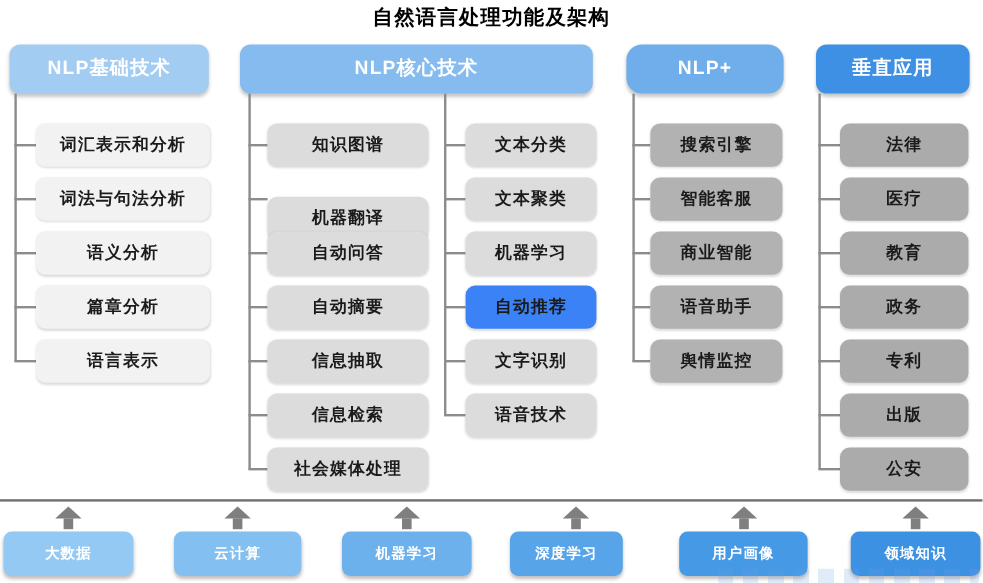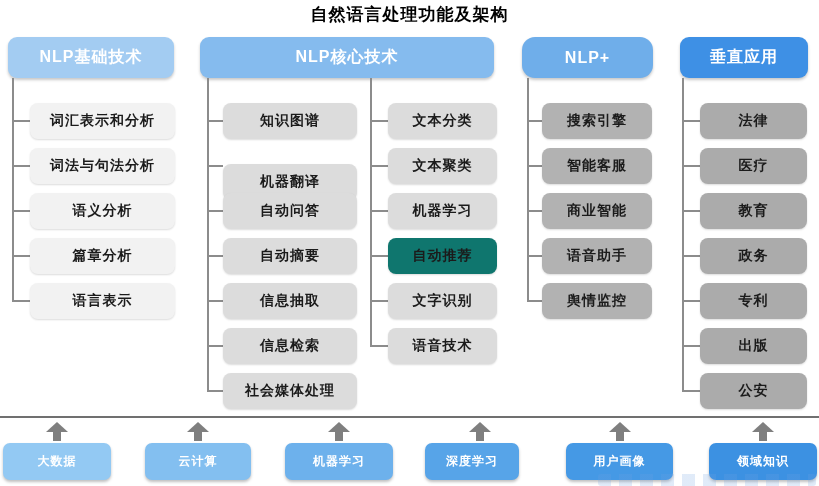--- a/index.html
+++ b/index.html
@@ -84,21 +84,21 @@
       <div class="tick" style="left: 207px; top: 390px; width: 16px;"></div>
       <div class="node" style="left: 223px; top: 373px; width: 134px; background: rgb(220, 220, 220);">社会媒体处理</div>
       <div class="vline" style="left: 370px; top: 78px; height: 268px;"></div>
       <div class="tick" style="left: 370px; top: 120px; width: 18px;"></div>
       <div class="node" style="left: 388px; top: 103px; width: 109px; background: rgb(220, 220, 220);">文本分类</div>
       <div class="tick" style="left: 370px; top: 165px; width: 18px;"></div>
       <div class="node" style="left: 388px; top: 148px; width: 109px; background: rgb(220, 220, 220);">文本聚类</div>
       <div class="tick" style="left: 370px; top: 210px; width: 18px;"></div>
       <div class="node" style="left: 388px; top: 193px; width: 109px; background: rgb(220, 220, 220);">机器学习</div>
       <div class="tick" style="left: 370px; top: 255px; width: 18px;"></div>
-      <div class="node" style="left: 388px; top: 238px; width: 109px; background: #0f766e;">自动推荐</div>
+      <div class="node" style="left: 388px; top: 238px; width: 109px; background: #3b82f6;">自动推荐</div>
       <div class="tick" style="left: 370px; top: 300px; width: 18px;"></div>
       <div class="node" style="left: 388px; top: 283px; width: 109px; background: rgb(220, 220, 220);">文字识别</div>
       <div class="tick" style="left: 370px; top: 345px; width: 18px;"></div>
       <div class="node" style="left: 388px; top: 328px; width: 109px; background: rgb(220, 220, 220);">语音技术</div>
       <div class="vline" style="left: 527px; top: 78px; height: 223px;"></div>
       <div class="tick" style="left: 527px; top: 120px; width: 15px;"></div>
       <div class="node" style="left: 542px; top: 103px; width: 110px; background: rgb(178, 178, 178);">搜索引擎</div>
       <div class="tick" style="left: 527px; top: 165px; width: 15px;"></div>
       <div class="node" style="left: 542px; top: 148px; width: 110px; background: rgb(178, 178, 178);">智能客服</div>
       <div class="tick" style="left: 527px; top: 210px; width: 15px;"></div>

